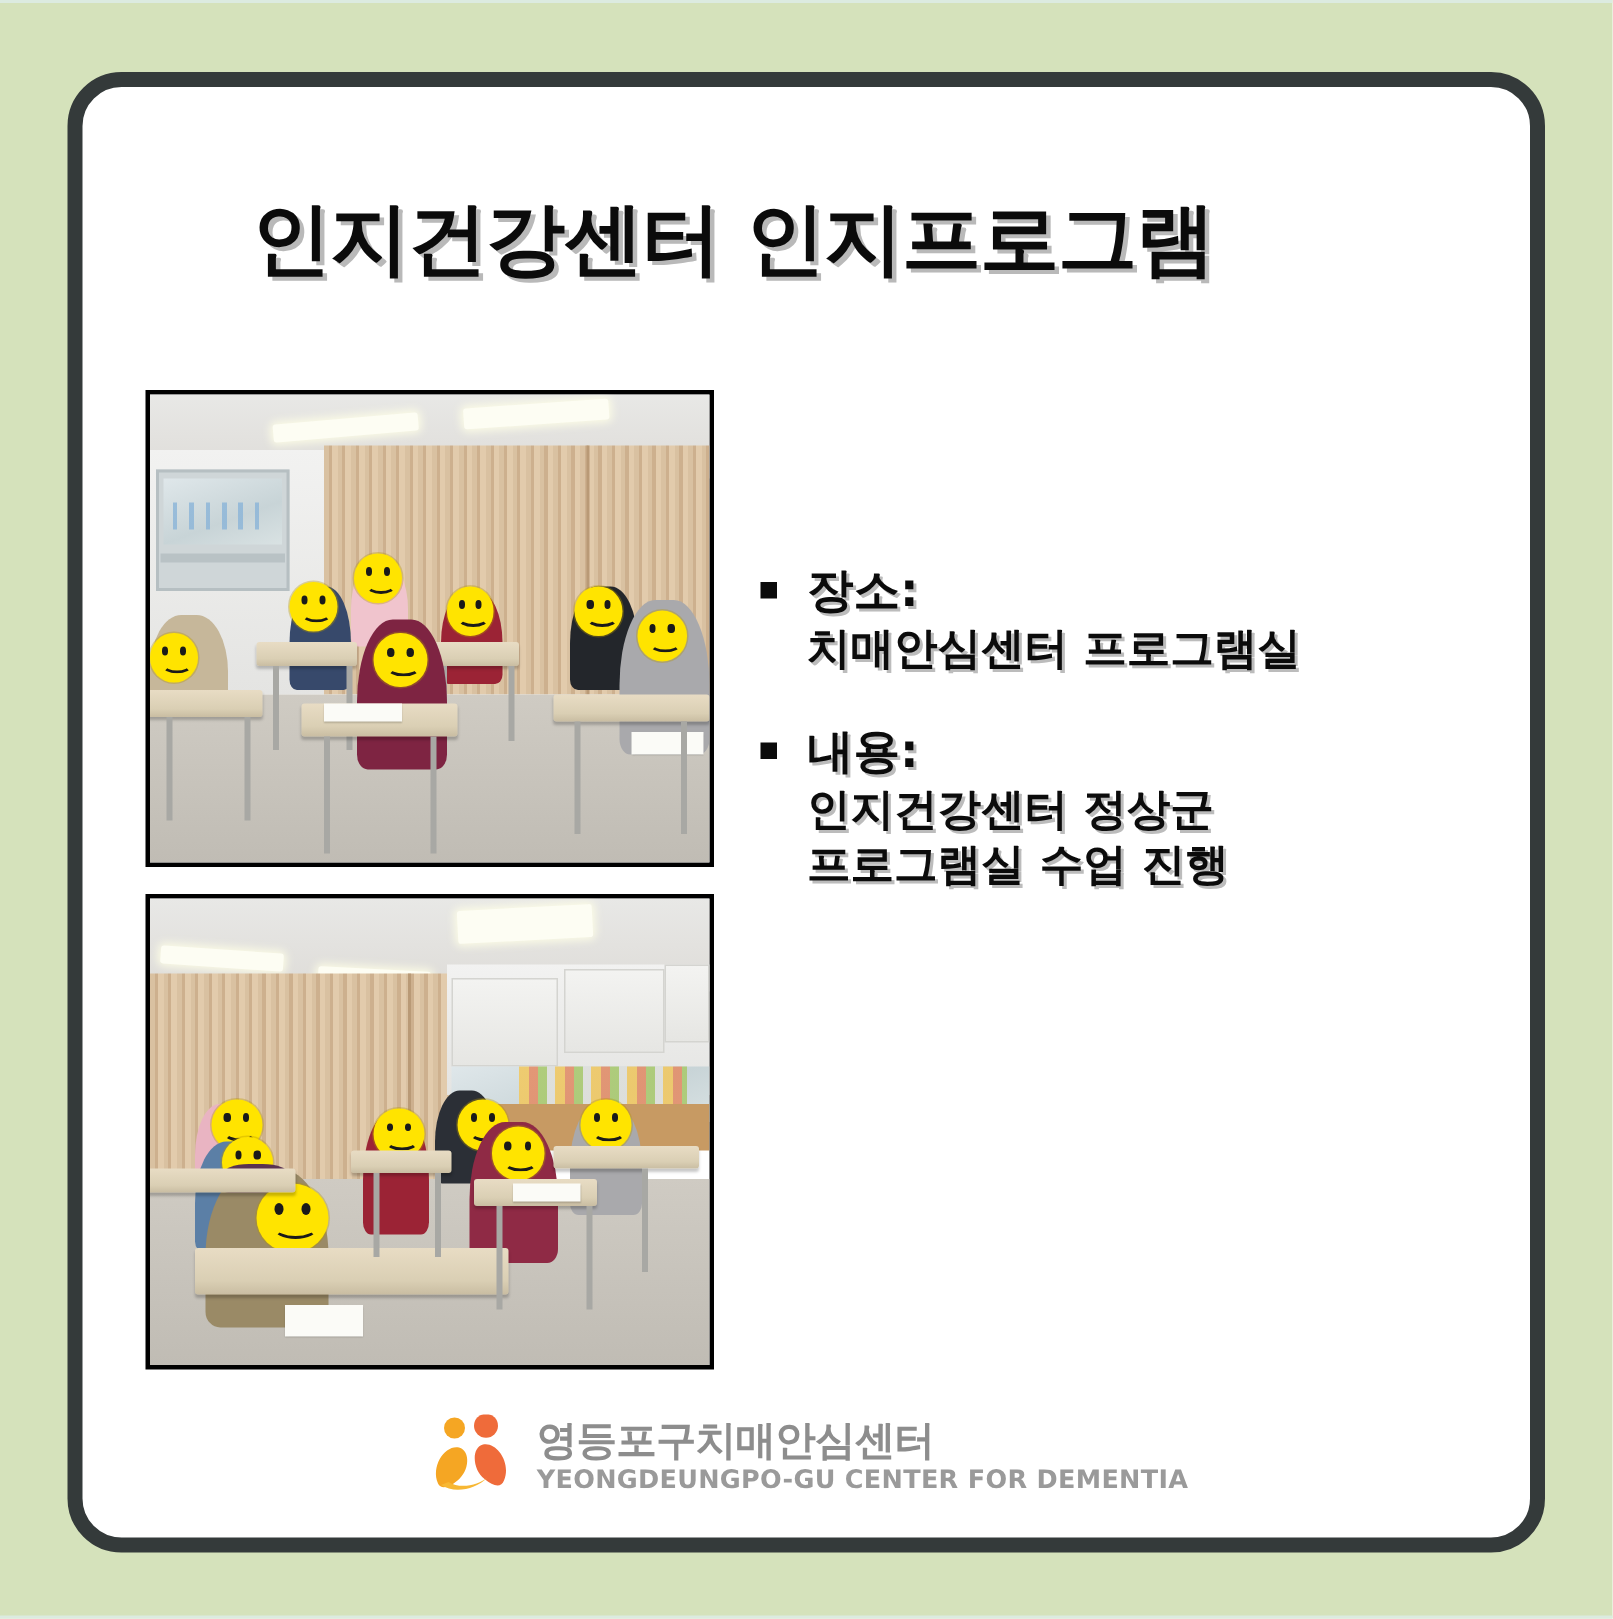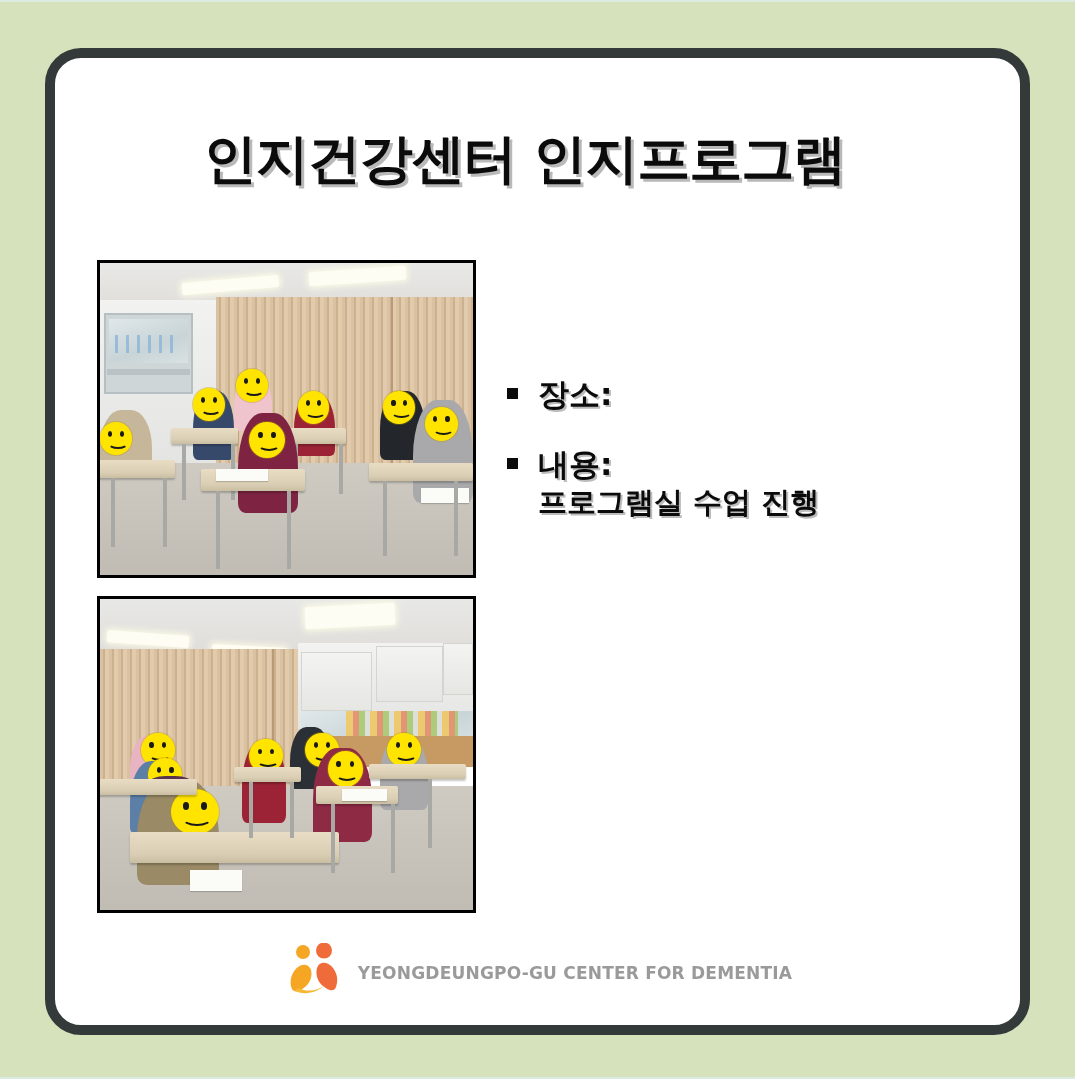--- a/index.html
+++ b/index.html
@@ -46,21 +46,20 @@
     left: 0;
     top: 66px;
     width: 867px;
     text-align: center;
     font-size: 53px;
     font-weight: bold;
     color: #0b0b0b;
     letter-spacing: -1px;
     text-shadow: 3px 3px 0 #b9b9b9;
     white-space: nowrap;
-    padding-left: 36px;
   }
 
   
   .photo {
     position: absolute;
     border: 3px solid #000000;
     overflow: hidden;
     box-sizing: border-box;
   }
   .photo-1 {
@@ -387,40 +386,43 @@
   </div>
 
   <div class="info">
 
 
     <div class="info-group">
       <div class="info-head">
         <span class="bullet"></span>
         <span>장소:</span>
       </div>
+      <div class="info-sub">치매안심센터 프로그램실</div>
     </div>
 
     <div class="info-group">
       <div class="info-head">
         <span class="bullet"></span>
         <span>내용:</span>
       </div>
+      <div class="info-sub">인지건강센터 정상군</div>
       <div class="info-sub">프로그램실 수업 진행</div>
     </div>
 
   </div>
 
   <div class="logo">
     <div class="logo-mark">
       <svg viewBox="0 0 62 56" width="62" height="56" aria-hidden="true">
         <circle cx="20" cy="9" r="7" fill="#f5a623"></circle>
         <circle cx="41" cy="7.5" r="8" fill="#ef6b3a"></circle>
         <path d="M9 46 C4 34, 14 20, 23 22 C31 24, 30 38, 22 44 C16 49, 11 50, 9 46 Z" fill="#f5a623"></path>
         <path d="M53 44 C58 32, 48 18, 39 20 C31 22, 32 37, 40 43 C46 48, 51 49, 53 44 Z" fill="#ef6b3a"></path>
         <path d="M11 47 C20 53, 34 50, 42 42 C36 47, 24 50, 16 45 Z" fill="#f7b733"></path>
       </svg>
     </div>
     <div class="logo-text">
+      <div class="logo-ko">영등포구치매안심센터</div>
       <div class="logo-en">YEONGDEUNGPO-GU CENTER FOR DEMENTIA</div>
     </div>
   </div>
 
 </div>
 
 </body></html>

